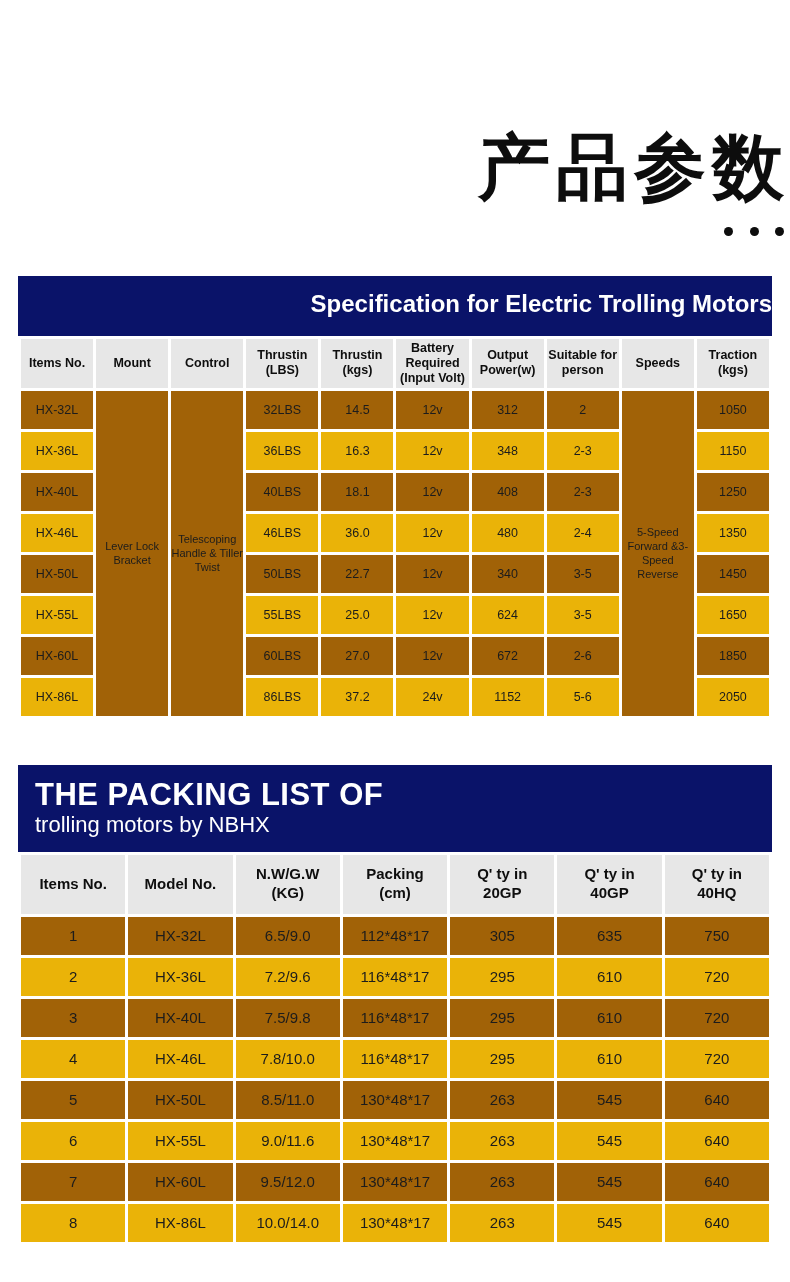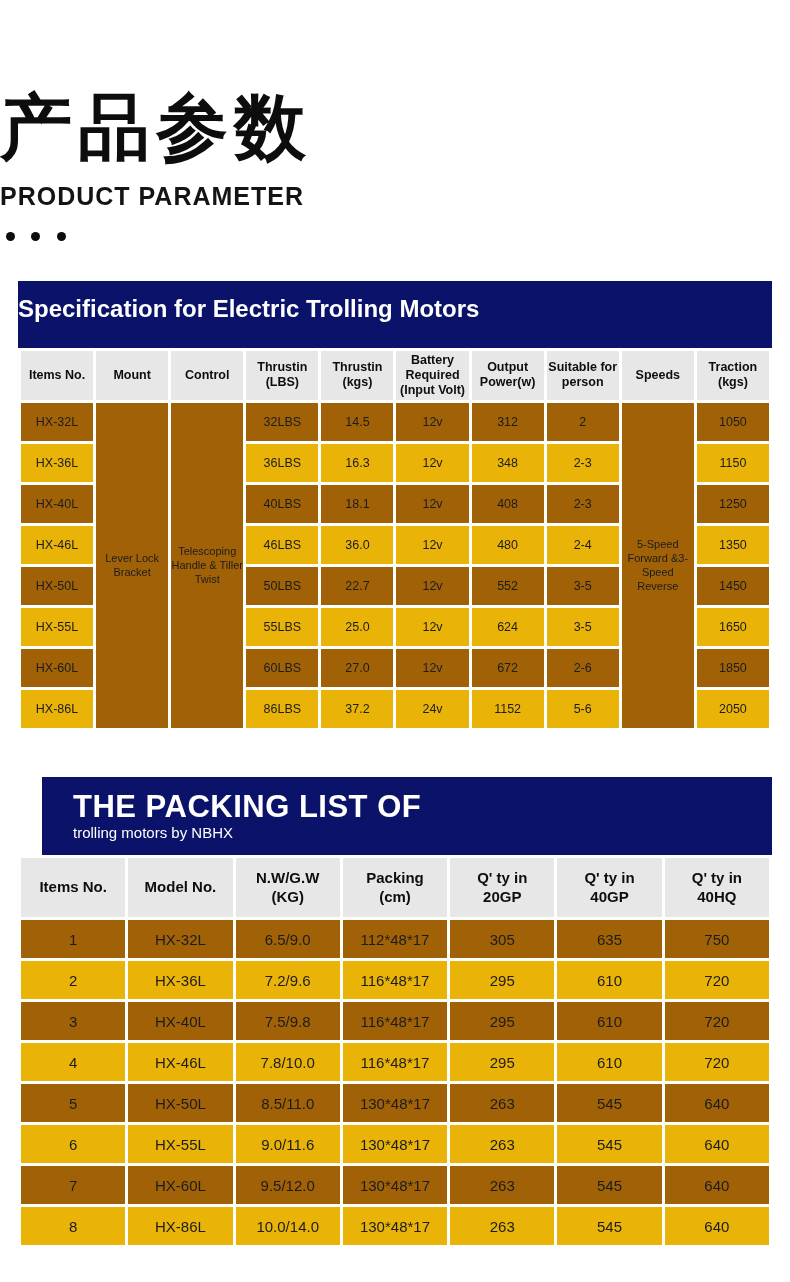--- a/index.html
+++ b/index.html
@@ -1,20 +1,20 @@
 <!DOCTYPE html>
 <html><head>
 <meta charset="utf-8">
 <style>
   * { box-sizing: border-box; margin: 0; padding: 0; }
   html, body { width: 790px; background: #ffffff; font-family: "Liberation Sans", "DejaVu Sans", sans-serif; }
   body { height: 1282px; overflow: hidden; color: #111; }
 
   
-  .hero { text-align: left; }
+  .hero { text-align: right; margin-top: 40px; }
   .hero-title-cn {
     padding-top: 90px;
     font-size: 72px;
     font-weight: 800;
     letter-spacing: 6px;
     line-height: 1.05;
     color: #0d0d0d;
   }
   .hero-title-en {
     margin-top: 16px;
@@ -45,44 +45,43 @@
     overflow: hidden;
   }
   th { background: #e7e7e7; font-weight: 700; color: #0e0e0e; }
   tr.r-blue td { background: #a16207; }
   tr.r-gray td { background: #eab308; }
   td.span-cell { background: #b9cce3; }
 
   
   .spec-section { margin-top: 44px; }
   .banner-spec {
-    height: 67px;
+    height: 60px;
     line-height: 55px;
-    text-align: left;
+    text-align: right;
     font-size: 24px;
     font-weight: 700;
   }
   .spec-table th { height: 51px; font-size: 12.5px; line-height: 1.2; padding: 2px 1px; }
   .spec-table td { height: 41px; font-size: 12.5px; color: #1c1c1c; }
   .spec-table td.span-cell { font-size: 11px; line-height: 1.3; }
 
   
   .packing-section { margin-top: 46px; }
-  .banner-packing { padding: 12px 0 13px 31px; margin-left: 24px; }
+  .banner-packing { padding: 12px 0 13px 17px; }
   .banner-packing-title { font-size: 31px; font-weight: 800; line-height: 1.15; letter-spacing: 0.5px; }
-  .banner-packing-sub { font-size: 15px; font-weight: 400; line-height: 1.2; }
+  .banner-packing-sub { font-size: 22px; font-weight: 400; line-height: 1.2; }
   .packing-table th { height: 62px; font-size: 15px; line-height: 1.25; padding: 2px; }
   .packing-table td { height: 41px; font-size: 15px; color: #1c1c1c; }
 </style>
 </head>
 <body>
 
 <div class="hero">
   <div class="hero-title-cn">产品参数</div>
-  <div class="hero-title-en">PRODUCT PARAMETER</div>
   <div class="hero-dots">
     <span class="dot"></span>
     <span class="dot"></span>
     <span class="dot"></span>
   </div>
 </div>
 
 <div class="content">
 
   <div class="spec-section">
@@ -166,21 +165,21 @@
           <td>12v</td>
           <td>480</td>
           <td>2-4</td>
           <td>1350</td>
         </tr>
         <tr class="r-blue">
           <td>HX-50L</td>
           <td>50LBS</td>
           <td>22.7</td>
           <td>12v</td>
-          <td>552</td>
+          <td>340</td>
           <td>3-5</td>
           <td>1450</td>
         </tr>
         <tr class="r-gray">
           <td>HX-55L</td>
           <td>55LBS</td>
           <td>25.0</td>
           <td>12v</td>
           <td>624</td>
           <td>3-5</td>

